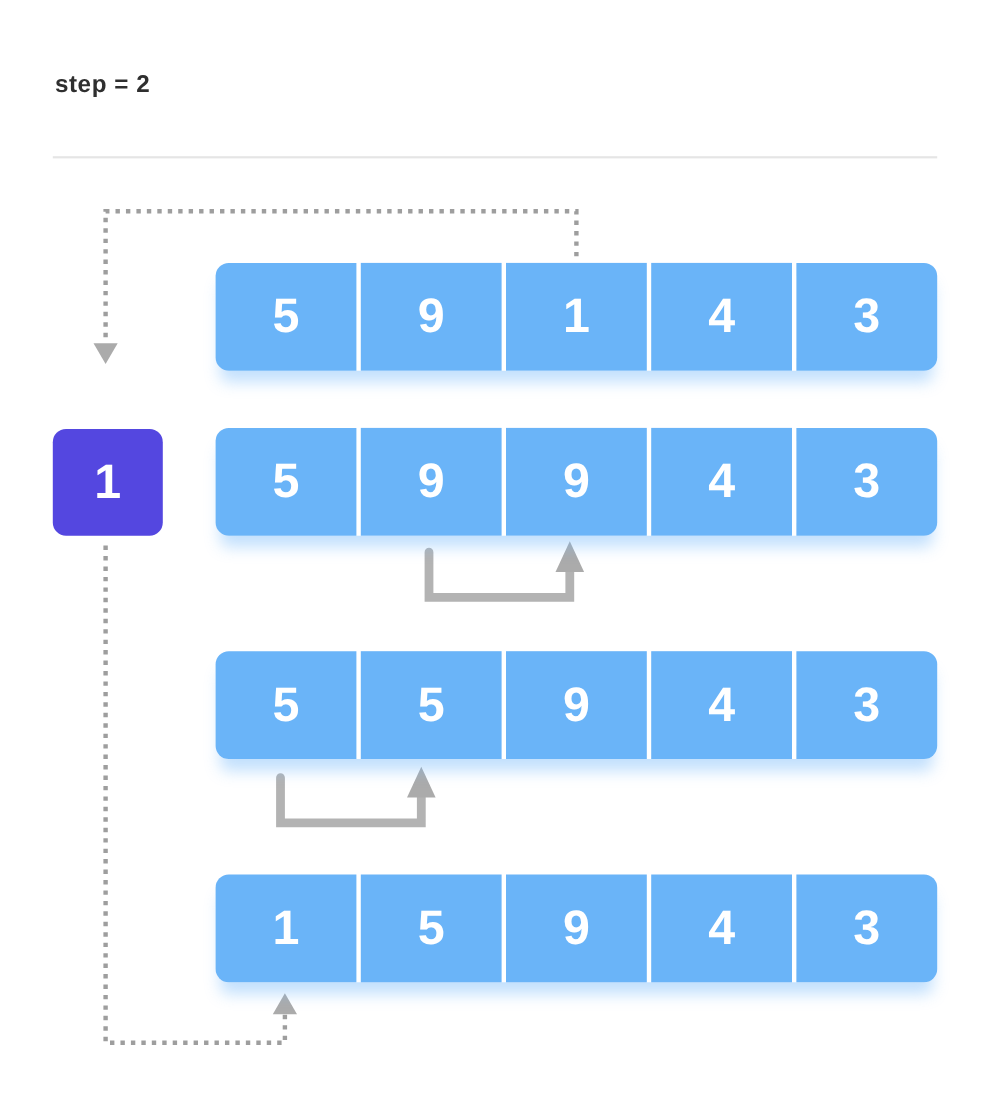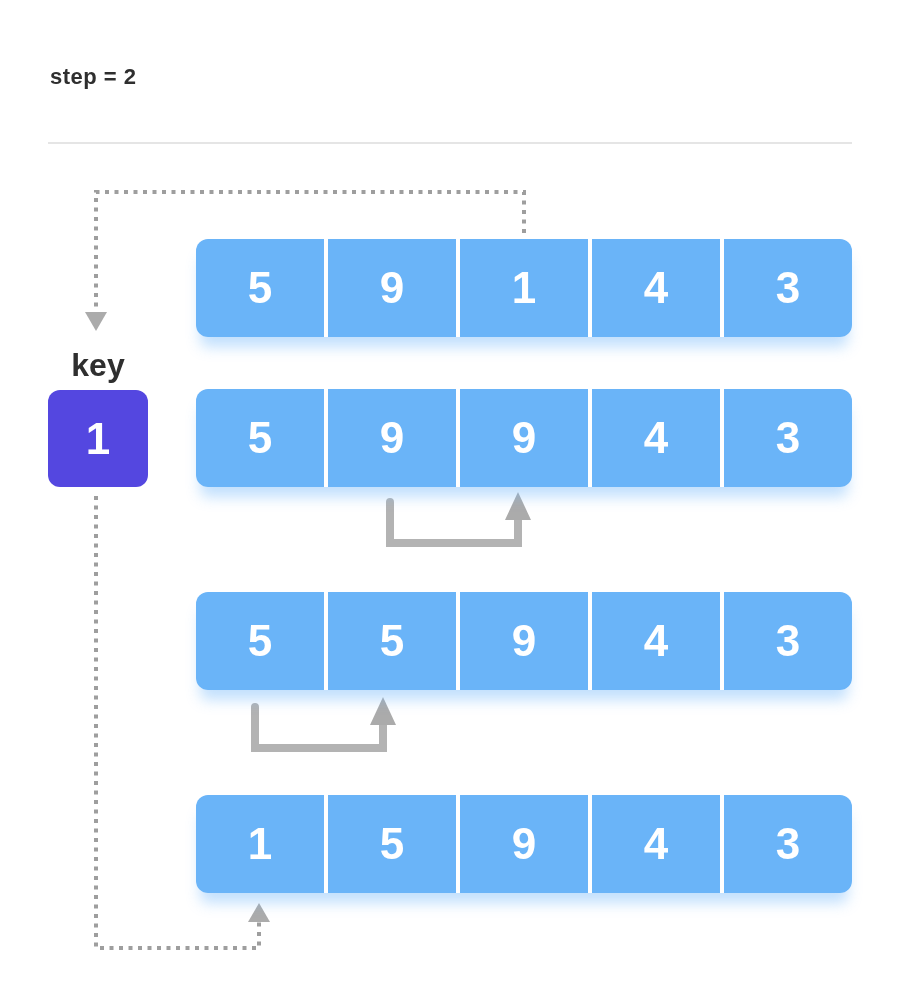--- a/index.html
+++ b/index.html
@@ -123,21 +123,20 @@
     <path class="dotted" d="M96 496 V948 H259 V921"></path>
     <polygon class="head" points="248,922 270,922 259,903"></polygon>
 
     <path class="solid" d="M390 502 V543 H518 V519"></path>
     <polygon class="head" points="505,520 531,520 518,492"></polygon>
 
     <path class="solid" d="M255 707 V748 H383 V724"></path>
     <polygon class="head" points="370,725 396,725 383,697"></polygon>
   </svg>
 
-  <div class="key-label">key</div>
 
   <div class="key-box">
     <span class="key-value">1</span>
   </div>
 
   <div class="row" style="top:239px">
     <div class="cell">5</div>
     <div class="cell">9</div>
     <div class="cell">1</div>
     <div class="cell">4</div>

